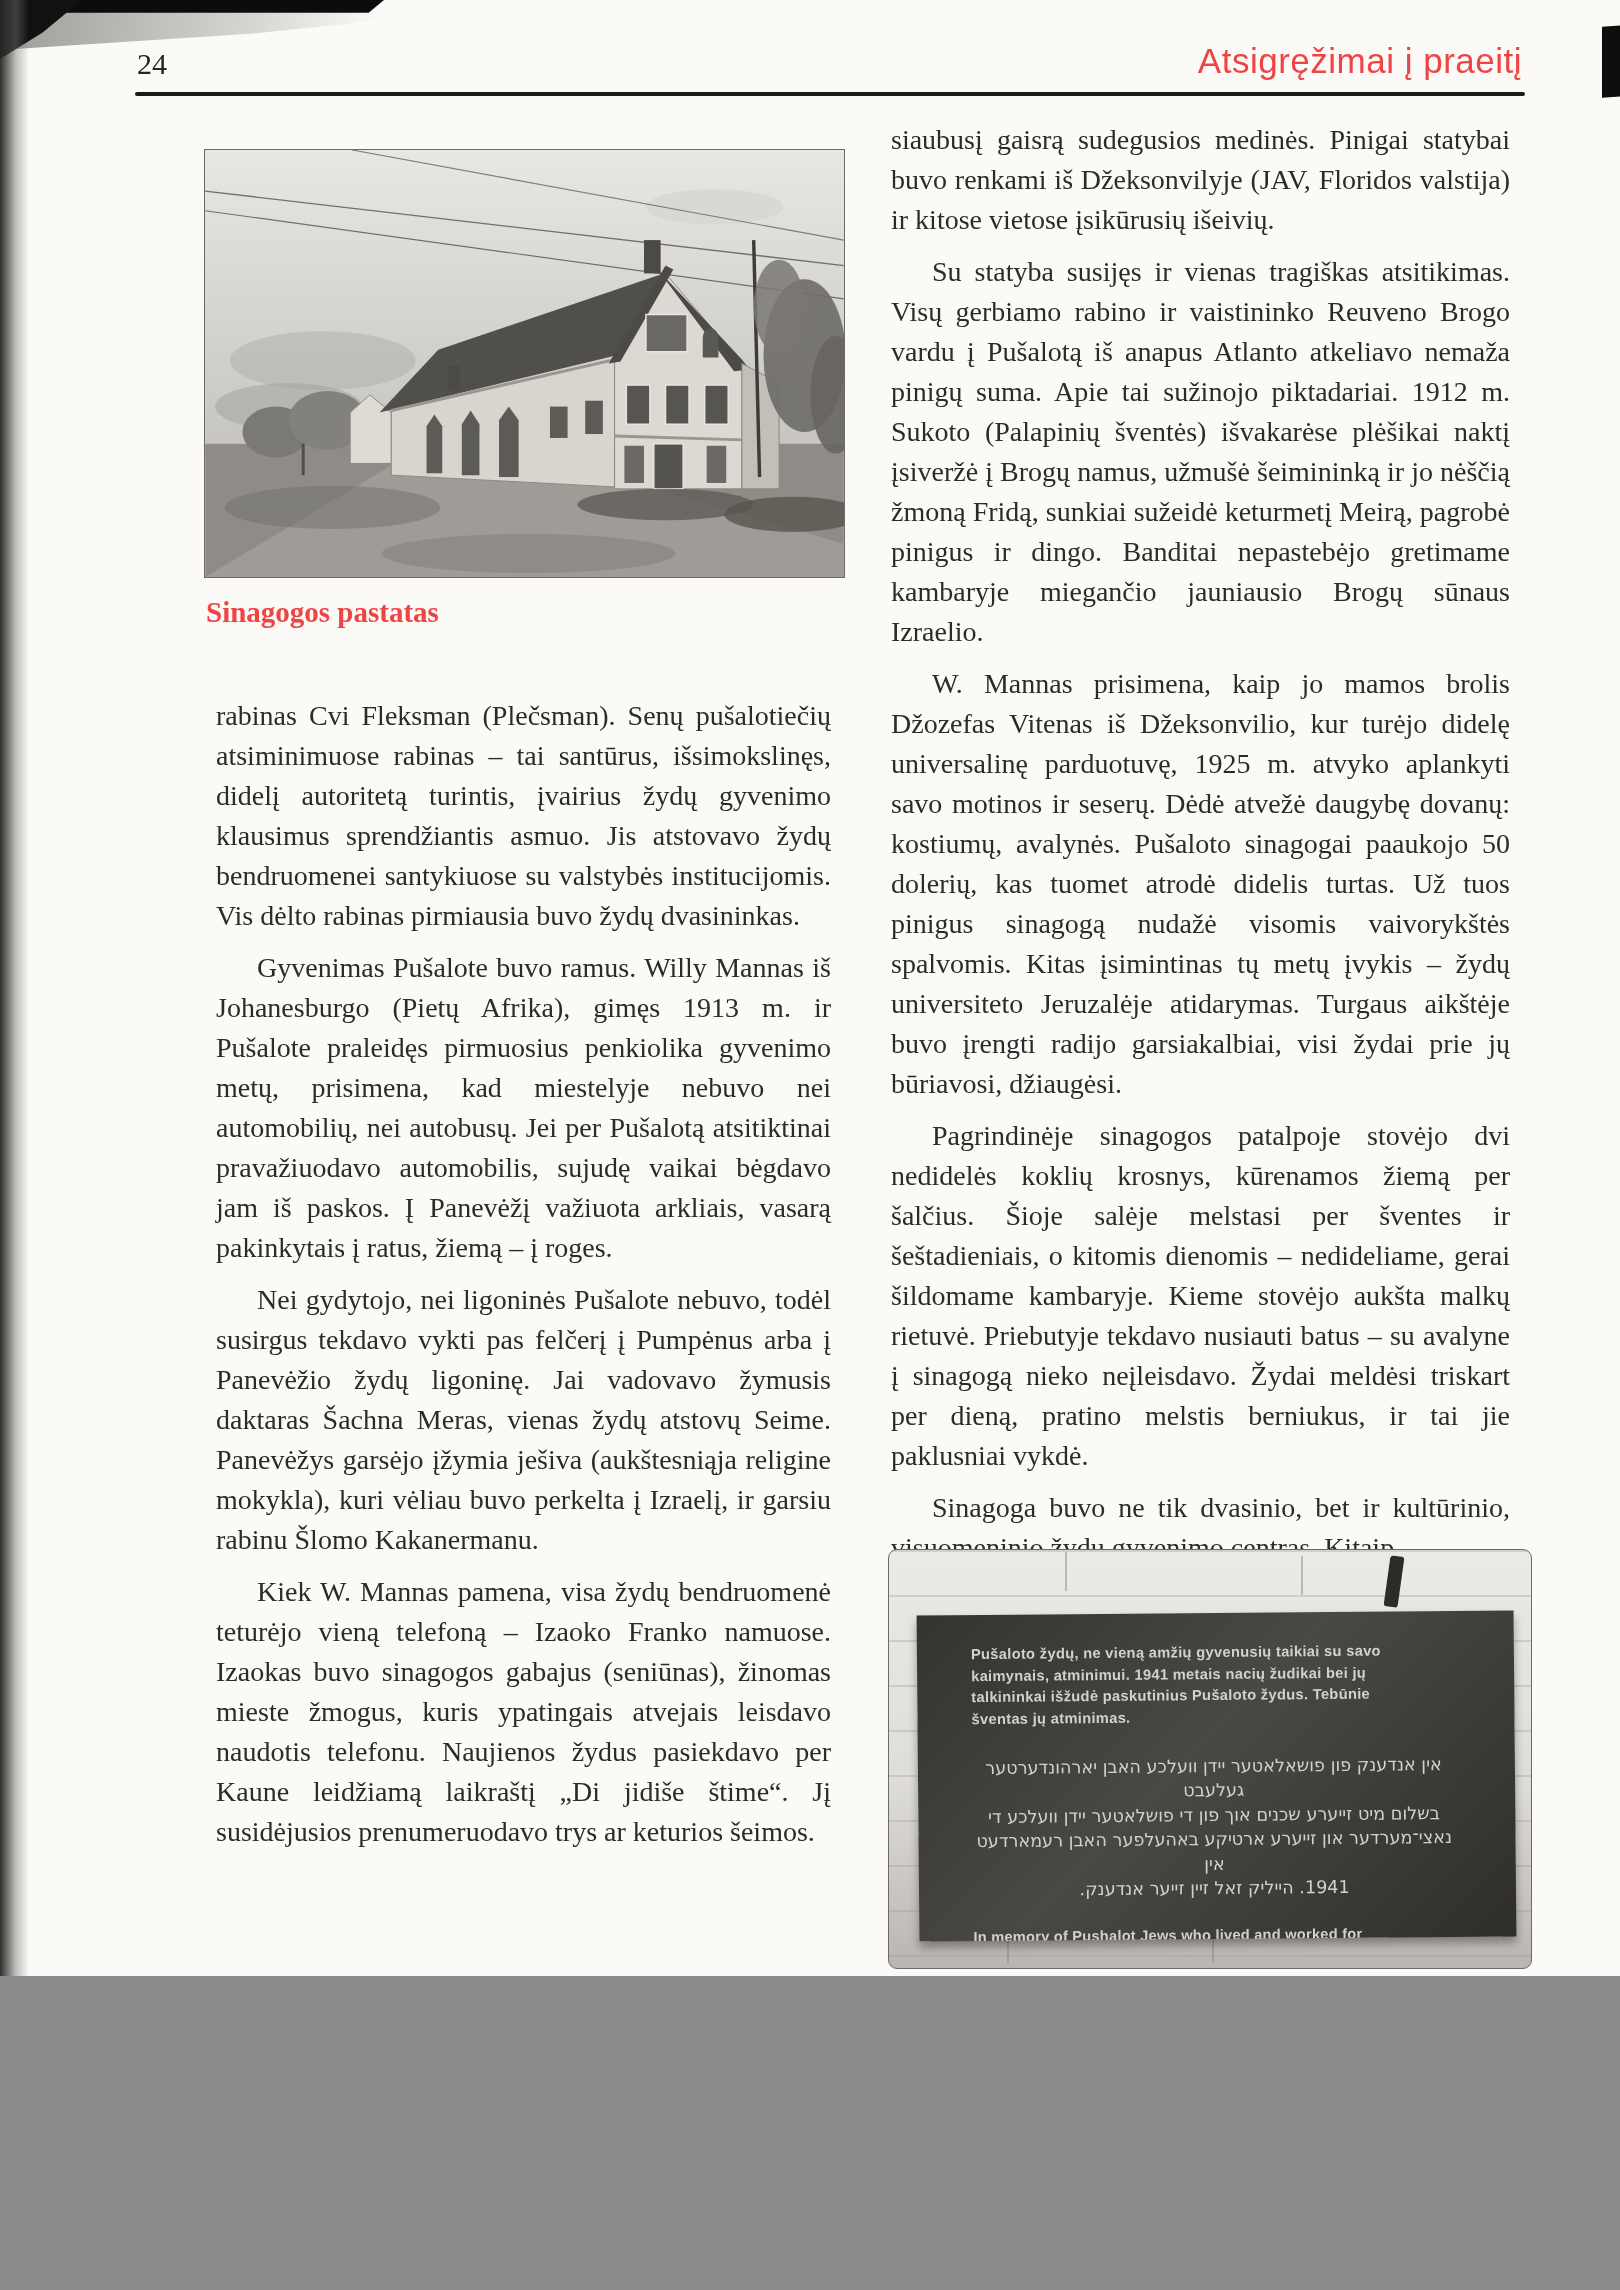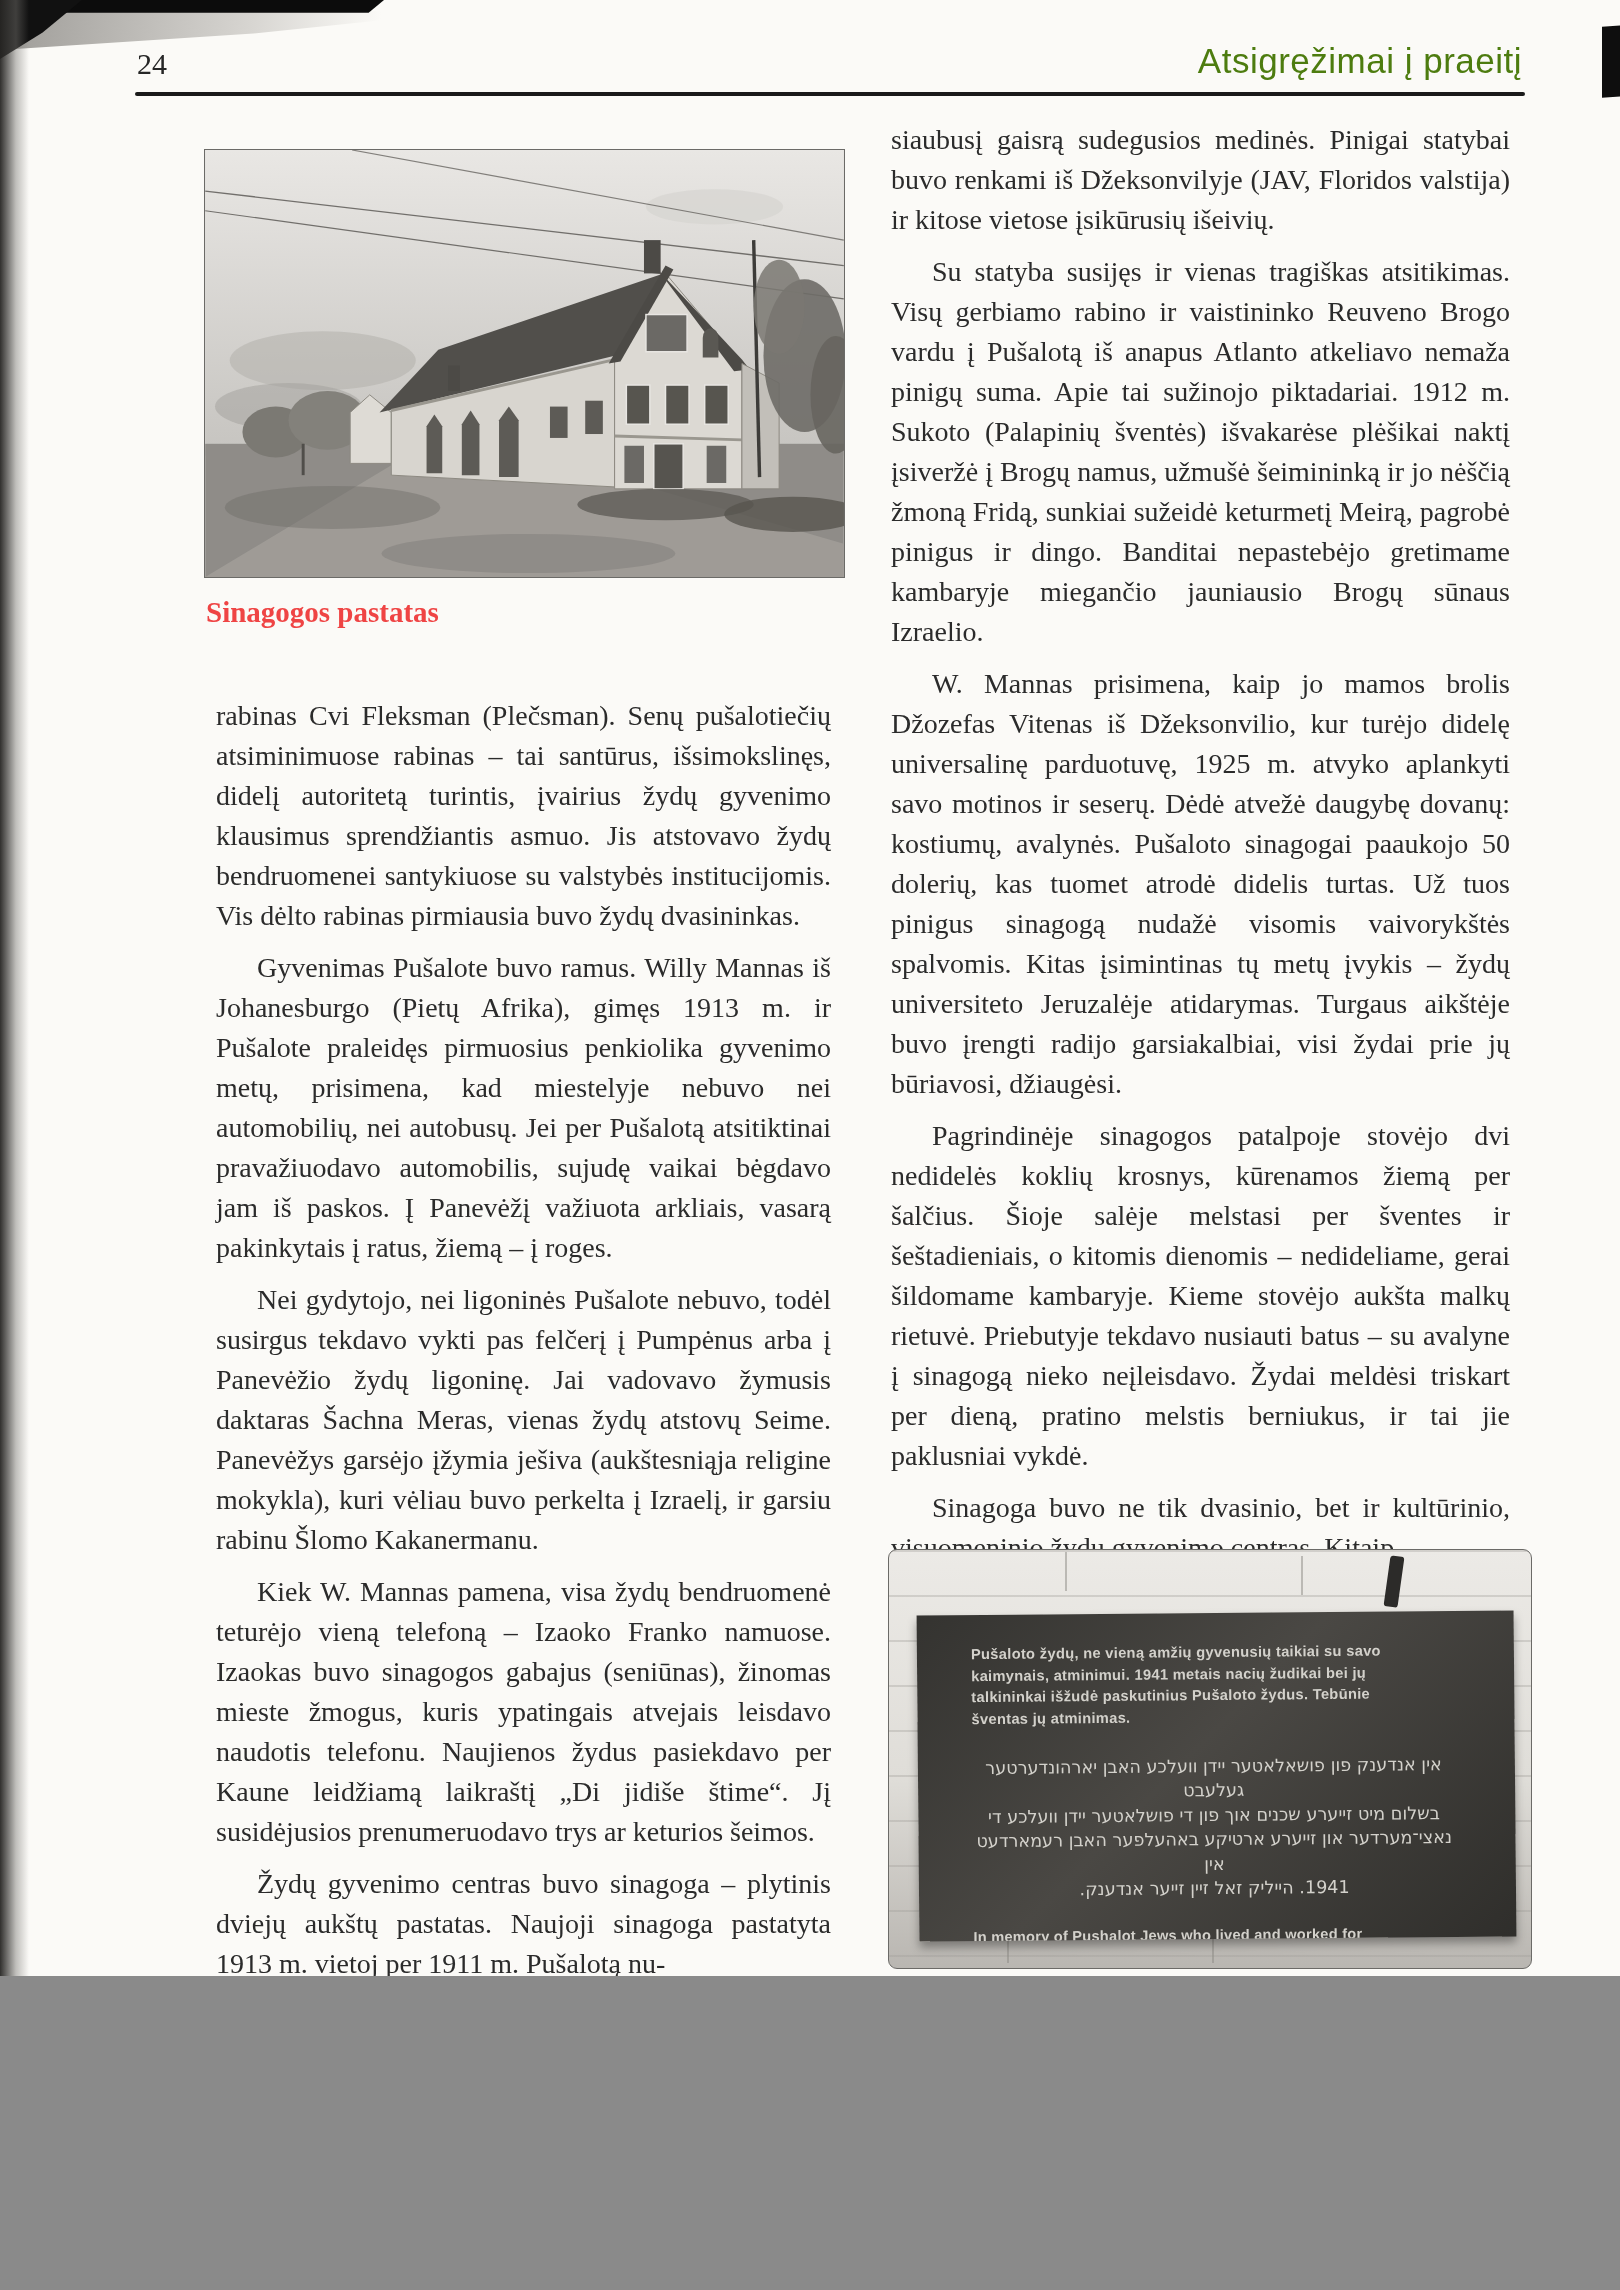--- a/index.html
+++ b/index.html
@@ -13,21 +13,21 @@
   .fanned-pages{position:absolute;left:0;top:6.9px;width:461px;height:43px;
       background:linear-gradient(97deg,#9d9b97,#d8d6d2 55%,rgba(216,214,210,0) 82%);
       clip-path:polygon(0 0,100% 12%,55% 62%,0 100%);}
   .corner-blob{position:absolute;left:0;top:0;width:82px;height:59px;background:#111;
       clip-path:polygon(0 0,100% 0,52% 55%,0 100%);}
   .right-tab{position:absolute;left:1602px;top:25.5px;width:18.6px;height:71px;background:#0e0e0e;
       transform:skewY(-4deg);}
   
   .pagenum{position:absolute;left:137px;top:47px;font-size:30px;color:#262626;}
   .running-title{position:absolute;right:98px;top:41px;font-family:"Liberation Sans",sans-serif;
-      font-weight:400;font-size:35px;color:#4d7c0f;letter-spacing:0.5px;}
+      font-weight:400;font-size:35px;color:#ef4444;letter-spacing:0.5px;}
   .rule{position:absolute;left:135px;top:92px;width:1390px;height:3.9px;background:#1a1a1a;border-radius:2px;}
   
   .col{position:absolute;width:639px;font-size:28px;line-height:40px;text-align:justify;}
   .col p{margin:12px;text-indent:41px;}
   .col p.noindent{text-indent:0;}
   .col-left{left:204px;top:684px;}
   .col-right{left:879px;top:108px;width:643px;}
   
   .photo{position:absolute;border:1px solid #6b6a67;background:#dcdad7;overflow:hidden;}
   .photo-building{left:204px;top:149px;width:639px;height:427px;}
@@ -135,21 +135,20 @@
       <ellipse cx="600" cy="372" rx="70" ry="18" fill="#57554f" opacity=".8"></ellipse>
     </svg>
   </div>
   <div class="figcaption cap1">Sinagogos pastatas</div>
 
   <div class="col col-left">
     <p class="noindent">rabinas Cvi Fleksman (Plečsman). Senų pušalotiečių atsiminimuose rabinas – tai santūrus, išsimokslinęs, didelį autoritetą turintis, įvairius žydų gyvenimo klausimus sprendžiantis asmuo. Jis atstovavo žydų bendruomenei santykiuose su valstybės institucijomis. Vis dėlto rabinas pirmiausia buvo žydų dvasininkas.</p>
     <p>Gyvenimas Pušalote buvo ramus. Willy Mannas iš Johanesburgo (Pietų Afrika), gimęs 1913 m. ir Pušalote praleidęs pirmuosius penkiolika gyvenimo metų, prisimena, kad miestelyje nebuvo nei automobilių, nei autobusų. Jei per Pušalotą atsitiktinai pravažiuodavo automobilis, sujudę vaikai bėgdavo jam iš paskos. Į Panevėžį važiuota arkliais, vasarą pakinkytais į ratus, žiemą – į roges.</p>
     <p>Nei gydytojo, nei ligoninės Pušalote nebuvo, todėl susirgus tekdavo vykti pas felčerį į Pumpėnus arba į Panevėžio žydų ligoninę. Jai vadovavo žymusis daktaras Šachna Meras, vienas žydų atstovų Seime. Panevėžys garsėjo įžymia ješiva (aukštesniąja religine mokykla), kuri vėliau buvo perkelta į Izraelį, ir garsiu rabinu Šlomo Kakanermanu.</p>
     <p>Kiek W. Mannas pamena, visa žydų bendruomenė teturėjo vieną telefoną – Izaoko Franko namuose. Izaokas buvo sinagogos gabajus (seniūnas), žinomas mieste žmogus, kuris ypatingais atvejais leisdavo naudotis telefonu. Naujienos žydus pasiekdavo per Kaune leidžiamą laikraštį „Di jidiše štime“. Jį susidėjusios prenumeruodavo trys ar keturios šeimos.</p>
-    <p>Žydų gyvenimo centras buvo sinagoga – plytinis dviejų aukštų pastatas. Naujoji sinagoga pastatyta 1913 m. vietoj per 1911 m. Pušalotą nu-</p>
   </div>
 
   <div class="col col-right">
     <p class="noindent">siaubusį gaisrą sudegusios medinės. Pinigai statybai buvo renkami iš Džeksonvilyje (JAV, Floridos valstija) ir kitose vietose įsikūrusių išeivių.</p>
     <p>Su statyba susijęs ir vienas tragiškas atsitikimas. Visų gerbiamo rabino ir vaistininko Reuveno Brogo vardu į Pušalotą iš anapus Atlanto atkeliavo nemaža pinigų suma. Apie tai sužinojo piktadariai. 1912 m. Sukoto (Palapinių šventės) išvakarėse plėšikai naktį įsiveržė į Brogų namus, užmušė šeimininką ir jo nėščią žmoną Fridą, sunkiai sužeidė keturmetį Meirą, pagrobė pinigus ir dingo. Banditai nepastebėjo gretimame kambaryje miegančio jauniausio Brogų sūnaus Izraelio.</p>
     <p>W. Mannas prisimena, kaip jo mamos brolis Džozefas Vitenas iš Džeksonvilio, kur turėjo didelę universalinę parduotuvę, 1925 m. atvyko aplankyti savo motinos ir seserų. Dėdė atvežė daugybę dovanų: kostiumų, avalynės. Pušaloto sinagogai paaukojo 50 dolerių, kas tuomet atrodė didelis turtas. Už tuos pinigus sinagogą nudažė visomis vaivorykštės spalvomis. Kitas įsimintinas tų metų įvykis – žydų universiteto Jeruzalėje atidarymas. Turgaus aikštėje buvo įrengti radijo garsiakalbiai, visi žydai prie jų būriavosi, džiaugėsi.</p>
     <p>Pagrindinėje sinagogos patalpoje stovėjo dvi nedidelės koklių krosnys, kūrenamos žiemą per šalčius. Šioje salėje melstasi per šventes ir šeštadieniais, o kitomis dienomis – nedideliame, gerai šildomame kambaryje. Kieme stovėjo aukšta malkų rietuvė. Priebutyje tekdavo nusiauti batus – su avalyne į sinagogą nieko neįleisdavo. Žydai meldėsi triskart per dieną, pratino melstis berniukus, ir tai jie paklusniai vykdė.</p>
     <p>Sinagoga buvo ne tik dvasinio, bet ir kultūrinio, visuomeninio žydų gyvenimo centras. Kitaip</p>
   </div>
 

